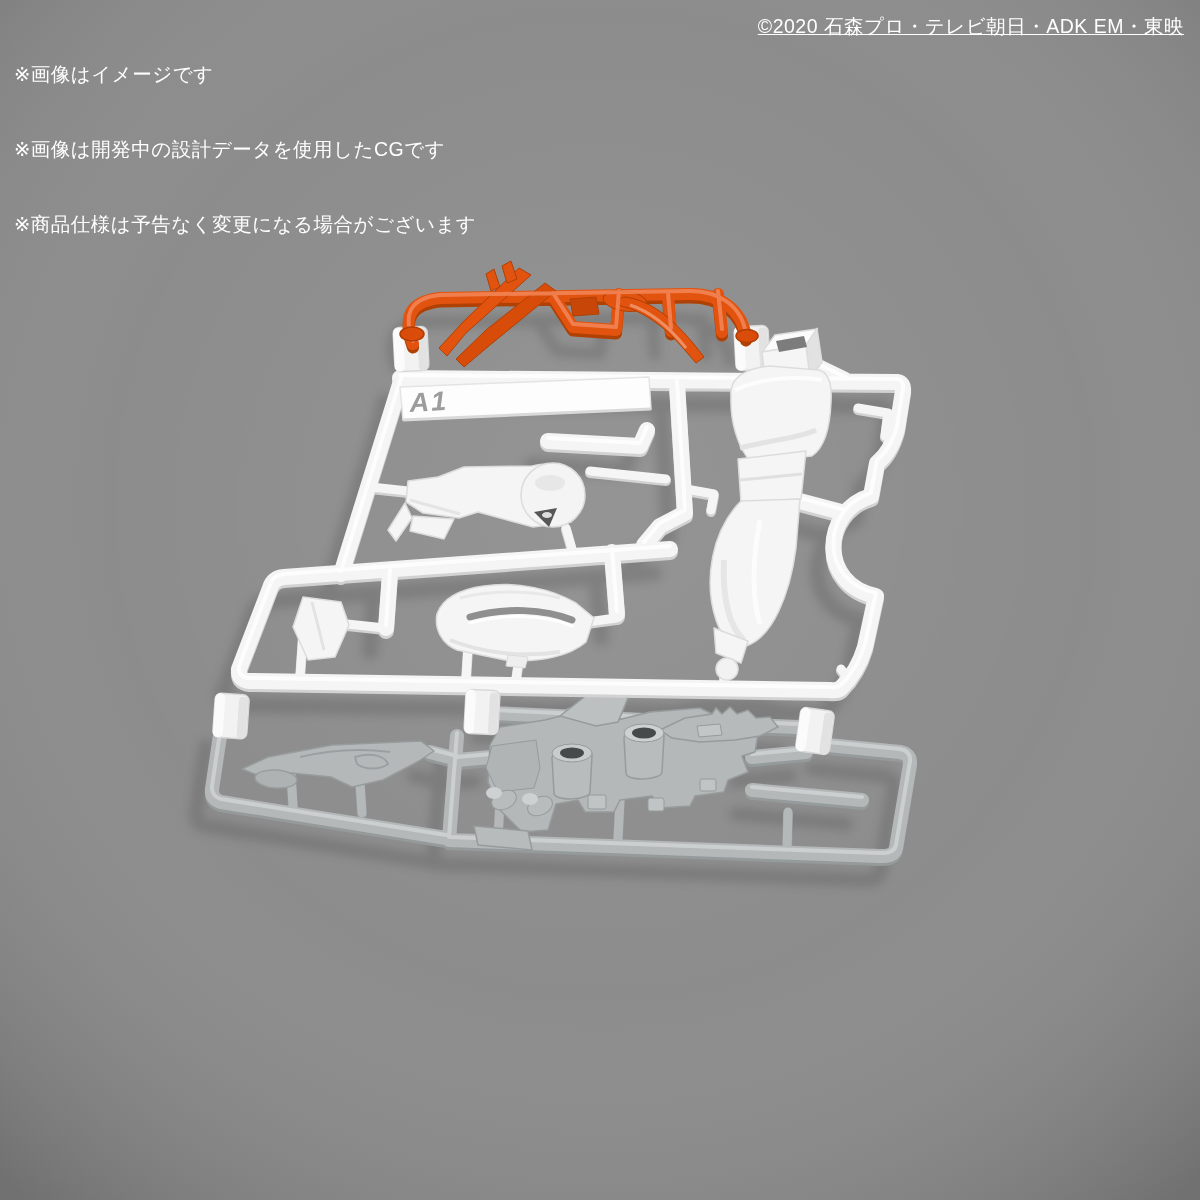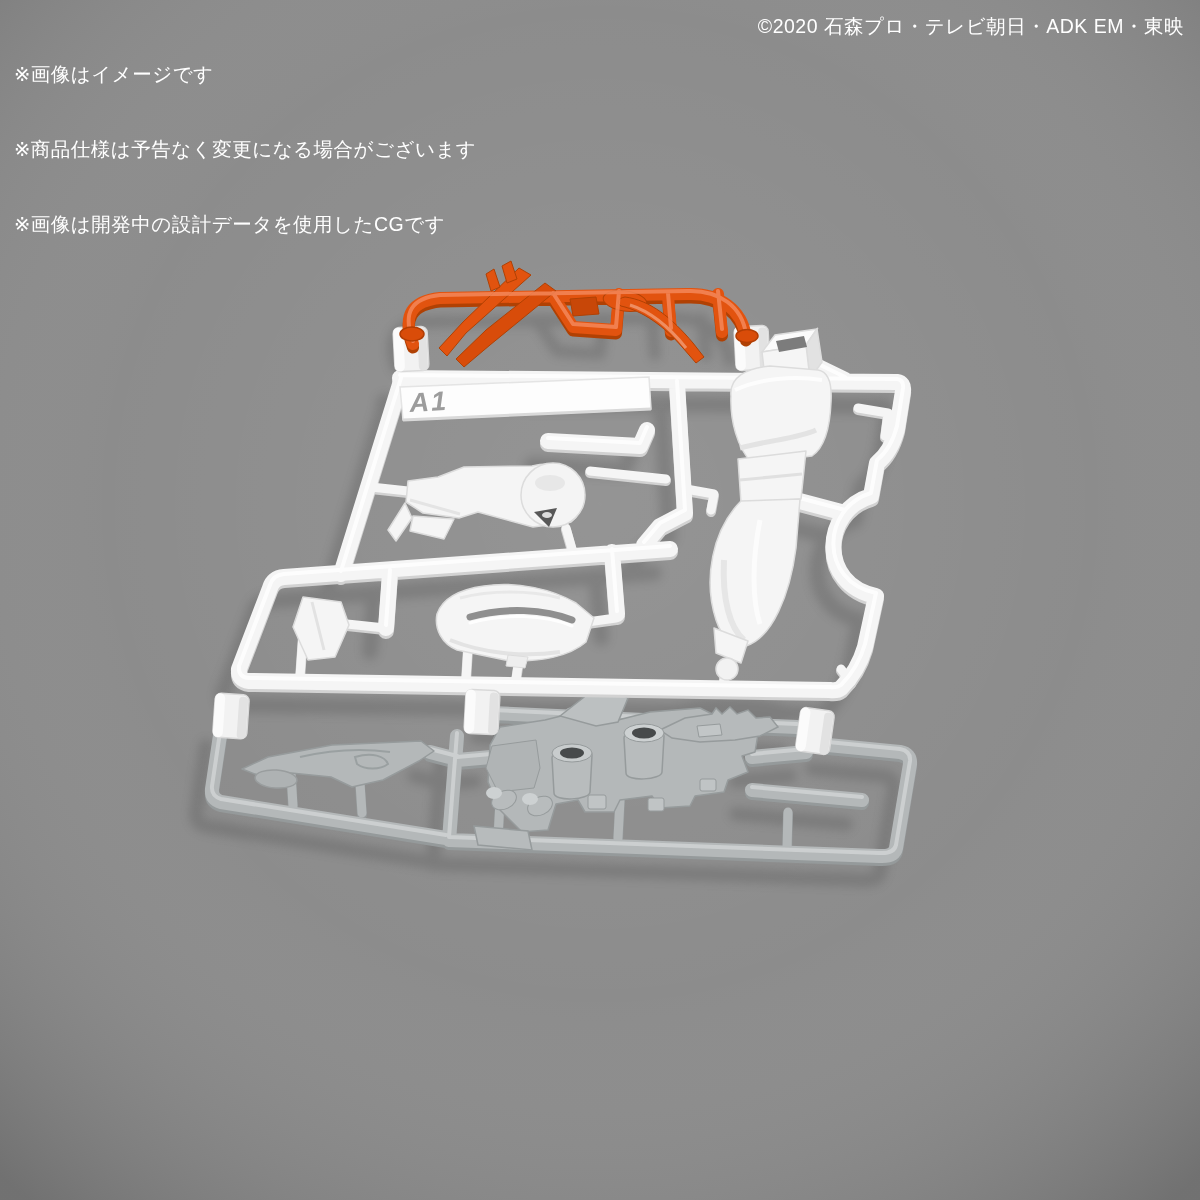--- a/index.html
+++ b/index.html
@@ -7,21 +7,21 @@
     position:relative;width:1200px;height:1200px;overflow:hidden;
     font-family:"Liberation Sans","DejaVu Sans",sans-serif;
   }
   .stage svg{position:absolute;left:0;top:0;}
   .notices{
     position:absolute;left:14px;top:12px;color:var(--text,#fff);
     font-size:19.5px;line-height:25px;letter-spacing:0.5px;white-space:pre;
   }
   .copyright{
     position:absolute;right:16px;top:13px;color:var(--text,#fff);
-    font-size:19.5px;letter-spacing:0.5px;
+    font-size:19.5px;letter-spacing:0.5px;text-decoration:underline;
   }
   
   .rail{fill:none;stroke-linecap:round;stroke-linejoin:round;}
   .rail-w-under{stroke:#d2d2d2;}
   .rail-w{stroke:var(--white-plastic,#f5f5f5);}
   .rail-w-hi{stroke:#ffffff;}
   .rail-g-under{stroke:#959a9b;}
   .rail-g{stroke:var(--gray-plastic,#b4b8b9);}
   .rail-g-hi{stroke:#d8dbdc;}
   .rail-o-under{stroke:#b04104;}
@@ -254,17 +254,17 @@
     <g transform="translate(815 731) rotate(8)">
       <rect x="-17" y="-22" width="34" height="44" rx="6" fill="#f2f2f2" stroke="#d9d9d9" stroke-width="1.5"></rect>
       <rect x="-17" y="-22" width="10" height="44" rx="5" fill="#fbfbfb"></rect>
       <rect x="7" y="-20" width="9" height="42" rx="4" fill="#e2e2e2"></rect>
     </g>
   </g>
 </svg>
 
   <div class="notices">
     <div>※画像はイメージです</div>
+    <div>※画像は開発中の設計データを使用したCGです</div>
     <div>※商品仕様は予告なく変更になる場合がございます</div>
-    <div>※画像は開発中の設計データを使用したCGです</div>
   </div>
   <div class="copyright">©2020 石森プロ・テレビ朝日・ADK EM・東映</div>
 </div>
 
 </body></html>

